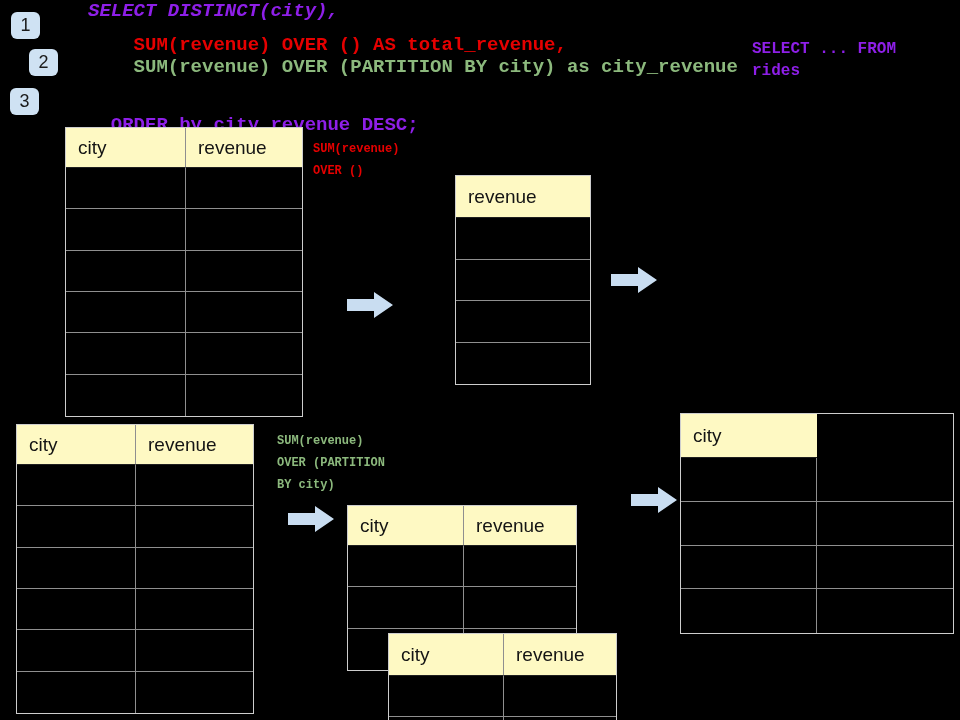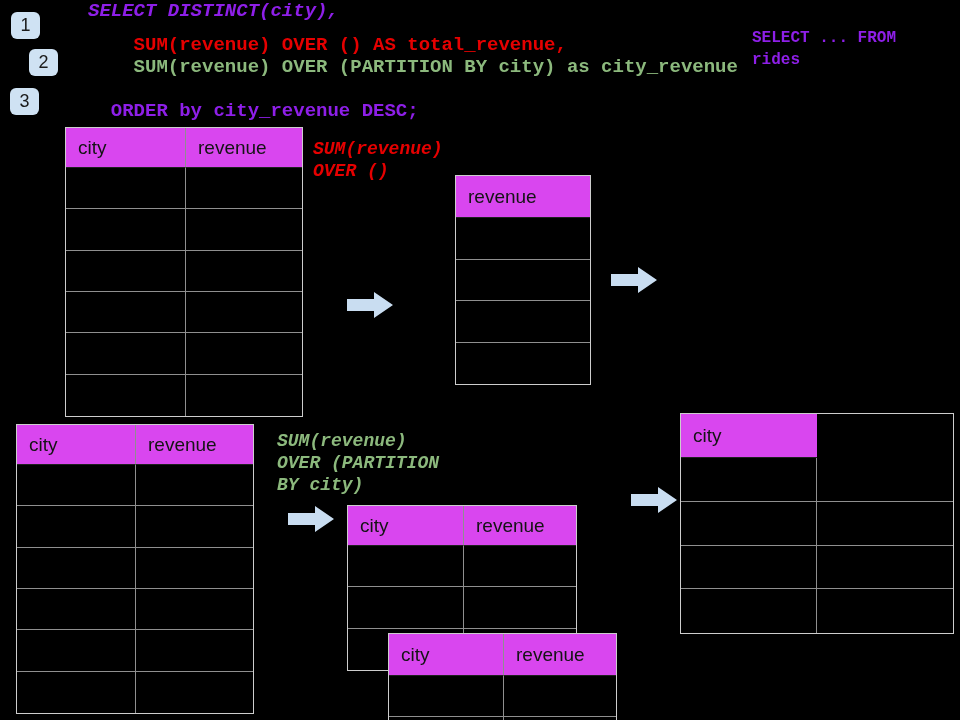--- a/index.html
+++ b/index.html
@@ -8,21 +8,21 @@
     overflow:hidden;font-family:"Liberation Sans",sans-serif;
   }
   
   .code{
     position:absolute;white-space:pre;
     font-family:"Liberation Mono","DejaVu Sans Mono",monospace;
     font-weight:bold;line-height:22px;
   }
   .sz-main{font-size:19px;}
   .sz-side{font-size:16px;}
-  .sz-label{font-size:18px;font-style:italic;}
+  .sz-label{font-size:12px;}
   .c-purple{color:#8E1FE8;}
   .c-red{color:#E60000;}
   .c-green{color:#8CB97D;}
   
   .badge{
     position:absolute;width:29px;height:27px;background:#CFE2F3;
     border-radius:6px;display:flex;align-items:center;justify-content:center;
     font-size:18px;color:#1b1b1b;
   }
   
@@ -32,43 +32,43 @@
   }
   .trow{display:flex;flex:1;min-height:0;}
   .thead{flex:0 0 auto;}
   .cell{
     flex:1;box-sizing:border-box;
     border-right:1px solid #8f8f8f;border-bottom:1px solid #8f8f8f;
   }
   .cell:last-child{border-right:none;}
   .trow:last-child .cell{border-bottom:none;}
   .th{
-    background:#d946ef;color:#141414;font-size:19px;
+    background:#fef9c3;color:#141414;font-size:19px;
     display:flex;align-items:center;padding-left:12px;
     border-bottom:1px solid #1f1f1f;
   }
   .fixed{flex:0 0 auto;}
   
   .arrow{position:absolute;}
 </style>
 </head>
 <body>
 
 <div id="canvas">
 
   <div class="badge" style="left:11px;top:12px;">1</div>
   <div class="badge" style="left:29px;top:49px;">2</div>
   <div class="badge" style="left:10px;top:88px;">3</div>
 
   <div class="code sz-main c-purple" style="left:88px;top:0;font-style:italic;">SELECT DISTINCT(city),</div>
   <div class="code sz-main c-green" style="left:88px;top:56px;">    SUM(revenue) OVER (PARTITION BY city) as city_revenue</div>
   <div class="code sz-main c-red" style="left:88px;top:34px;">    SUM(revenue) OVER () AS total_revenue,</div>
-  <div class="code sz-main c-purple" style="left:88px;top:100px;">  ORDER by city_revenue DESC;</div>
-
-  <div class="code sz-side c-purple" style="left:752px;top:27px;font-family:Liberation Mono, monospace;">SELECT ... FROM
+  <div class="code sz-main c-purple" style="left:88px;top:114px;">  ORDER by city_revenue DESC;</div>
+
+  <div class="code sz-side c-purple" style="left:752px;top:38px;font-family:Liberation Mono, monospace;">SELECT ... FROM
 rides</div>
 
   <div class="code sz-label c-red" style="left:313px;top:138px;">SUM(revenue)
 OVER ()</div>
   <div class="code sz-label c-green" style="left:277px;top:430px;">SUM(revenue)
 OVER (PARTITION
 BY city)</div>
 
   <div class="tbl" style="left:65px;top:127px;width:238px;height:290px;">
     <div class="trow thead" style="height:40px;">

